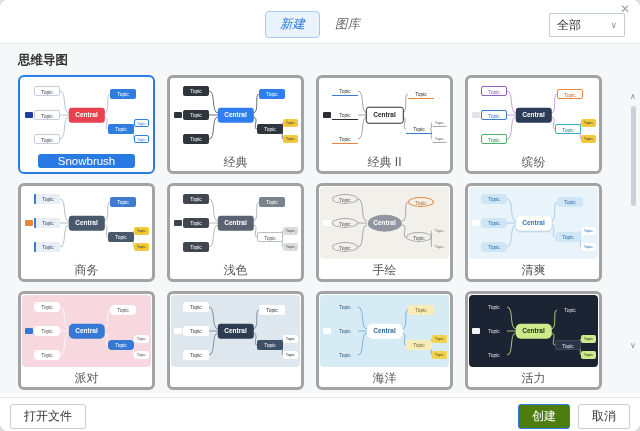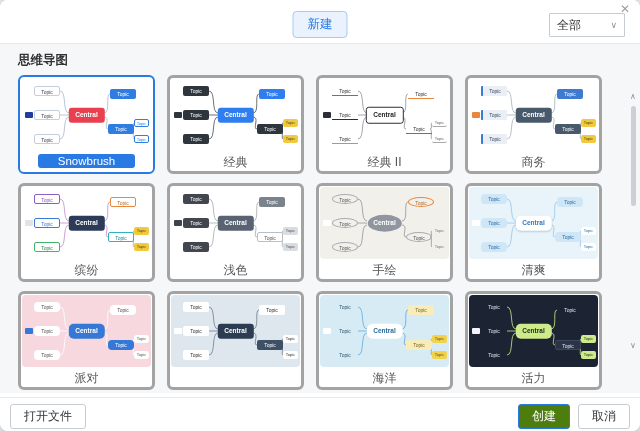--- a/index.html
+++ b/index.html
@@ -12,21 +12,21 @@
   .dialog {
     position:absolute; inset:0; background:#fff; border-radius:8px;
     overflow:hidden; box-shadow:0 2px 12px rgba(0,0,0,.18);
   }
   
   .header { position:relative; height:44px; background:#fff; border-bottom:1px solid #e7e9ec; }
   .close {
     position:absolute; top:1px; right:7px; width:16px; height:16px; line-height:16px;
     text-align:center; font-size:12px; color:#9aa0a6; cursor:pointer;
   }
-  .tabs { position:absolute; left:50%; top:11px; transform:translateX(-50%); display:flex; align-items:center; }
+  .tabs { position:absolute; left:50%; top:11px; transform:translateX(-50%); display:flex; align-items:center;font-style:italic; }
   .tab { font-size:12.5px; padding:4px 14px; border-radius:4px; color:#666; border:1px solid transparent; cursor:pointer; white-space:nowrap; }
   .tab.active { color:#2a7ae4; background:#eaf2fd; border-color:#a9c9f0; }
   .select {
     position:absolute; right:15px; top:13px; width:76px; height:24px;
     border:1px solid #c7ccd3; border-radius:1px; background:#fff;
     font-size:12px; color:#333; display:flex; align-items:center;
     justify-content:space-between; padding:0 7px; cursor:pointer;
   }
   .select .chev { color:#8a9097; font-size:9px; }
   
@@ -151,20 +151,21 @@
 </style>
 </head>
 <body>
 
 <div class="dialog">
 
   <div class="header">
     <div class="close">✕</div>
     <div class="tabs">
       <div class="tab active">新建</div>
+      <div class="tab">图库</div>
     </div>
     <div class="select">
       <span>全部</span>
       <span class="chev">∨</span>
     </div>
   </div>
 
   <div class="content">
     <div class="section-title">思维导图</div>
     <div class="grid">
@@ -234,20 +235,44 @@
           <span class="node tl tl3">Topic</span>
           <span class="node central">Central</span>
           <span class="node rt">Topic</span>
           <span class="node rb">Topic</span>
           <span class="node sub s1">Topic</span>
           <span class="node sub s2">Topic</span>
         </div>
         <div class="card-label"><span>经典 II</span></div>
       </div>
 
+      <div class="card t-colorful">
+        <div class="preview">
+          <svg class="links" viewBox="0 0 129 72" preserveAspectRatio="none">
+              <path d="M47,34 C40,34 45,12 38,12"></path>
+              <path d="M47,36 L38,36"></path>
+              <path d="M47,38 C40,38 45,60 38,60"></path>
+              <path d="M82,34 C89,34 83,15 88,15"></path>
+              <path d="M82,38 C89,38 81,50 86,50"></path>
+              <path d="M110,50 C113,50 110,44 112,44"></path>
+              <path d="M110,50 C113,50 110,60 112,60"></path>
+            </svg>
+          <span class="chip"></span>
+          <span class="node tl tl1">Topic</span>
+          <span class="node tl tl2">Topic</span>
+          <span class="node tl tl3">Topic</span>
+          <span class="node central">Central</span>
+          <span class="node rt">Topic</span>
+          <span class="node rb">Topic</span>
+          <span class="node sub s1">Topic</span>
+          <span class="node sub s2">Topic</span>
+        </div>
+        <div class="card-label"><span>缤纷</span></div>
+      </div>
+
       <div class="card t-business">
         <div class="preview">
           <svg class="links" viewBox="0 0 129 72" preserveAspectRatio="none">
               <path d="M47,34 C40,34 45,12 38,12"></path>
               <path d="M47,36 L38,36"></path>
               <path d="M47,38 C40,38 45,60 38,60"></path>
               <path d="M82,34 C89,34 83,15 88,15"></path>
               <path d="M82,38 C89,38 81,50 86,50"></path>
               <path d="M110,50 C113,50 110,44 112,44"></path>
               <path d="M110,50 C113,50 110,60 112,60"></path>
@@ -256,44 +281,20 @@
           <span class="node tl tl1">Topic</span>
           <span class="node tl tl2">Topic</span>
           <span class="node tl tl3">Topic</span>
           <span class="node central">Central</span>
           <span class="node rt">Topic</span>
           <span class="node rb">Topic</span>
           <span class="node sub s1">Topic</span>
           <span class="node sub s2">Topic</span>
         </div>
         <div class="card-label"><span>商务</span></div>
-      </div>
-
-      <div class="card t-colorful">
-        <div class="preview">
-          <svg class="links" viewBox="0 0 129 72" preserveAspectRatio="none">
-              <path d="M47,34 C40,34 45,12 38,12"></path>
-              <path d="M47,36 L38,36"></path>
-              <path d="M47,38 C40,38 45,60 38,60"></path>
-              <path d="M82,34 C89,34 83,15 88,15"></path>
-              <path d="M82,38 C89,38 81,50 86,50"></path>
-              <path d="M110,50 C113,50 110,44 112,44"></path>
-              <path d="M110,50 C113,50 110,60 112,60"></path>
-            </svg>
-          <span class="chip"></span>
-          <span class="node tl tl1">Topic</span>
-          <span class="node tl tl2">Topic</span>
-          <span class="node tl tl3">Topic</span>
-          <span class="node central">Central</span>
-          <span class="node rt">Topic</span>
-          <span class="node rb">Topic</span>
-          <span class="node sub s1">Topic</span>
-          <span class="node sub s2">Topic</span>
-        </div>
-        <div class="card-label"><span>缤纷</span></div>
       </div>
 
       <div class="card t-light">
         <div class="preview">
           <svg class="links" viewBox="0 0 129 72" preserveAspectRatio="none">
               <path d="M47,34 C40,34 45,12 38,12"></path>
               <path d="M47,36 L38,36"></path>
               <path d="M47,38 C40,38 45,60 38,60"></path>
               <path d="M82,34 C89,34 83,15 88,15"></path>
               <path d="M82,38 C89,38 81,50 86,50"></path>

